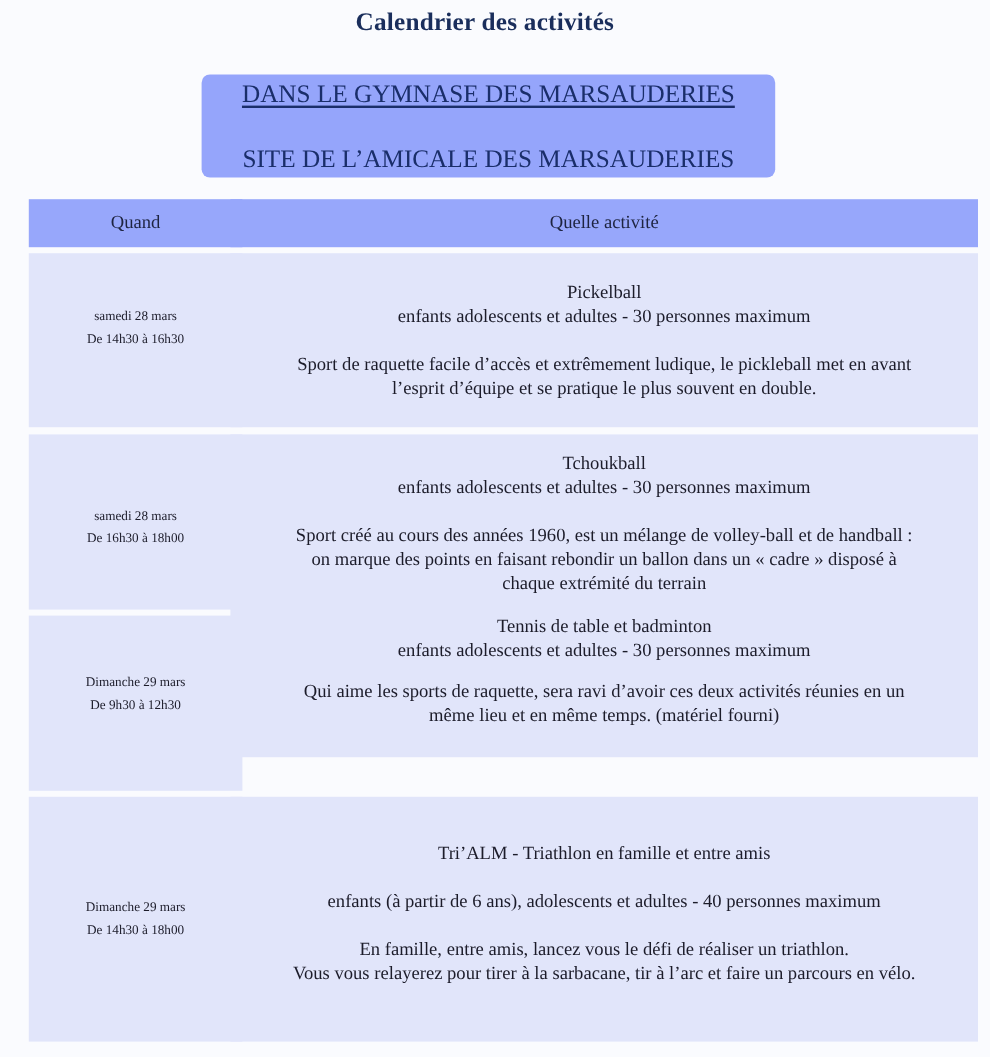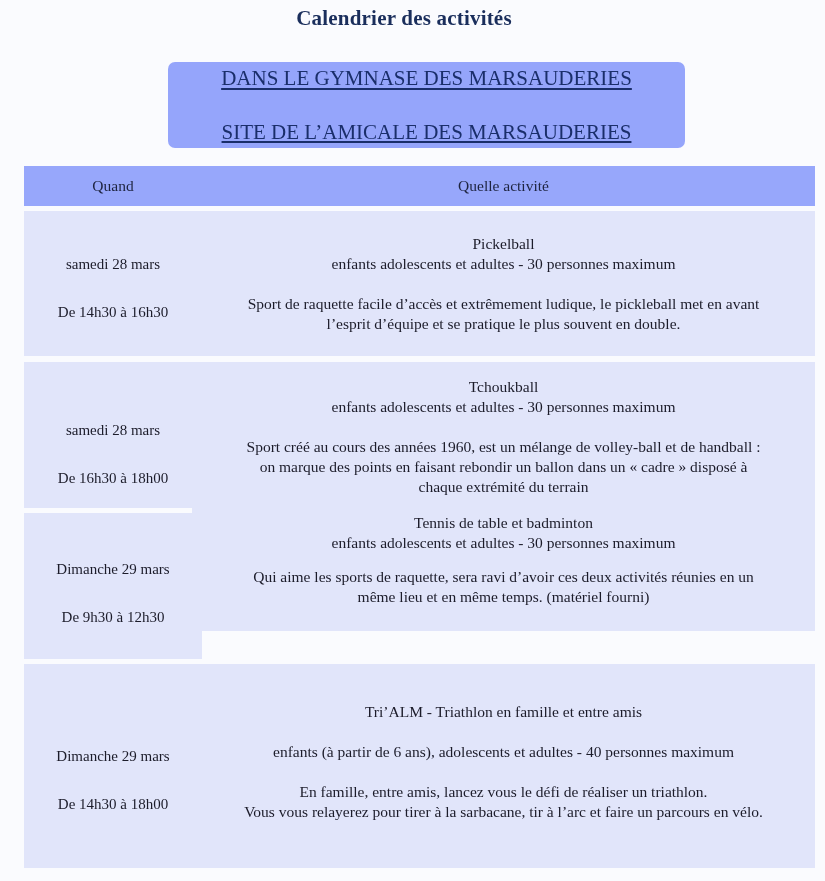--- a/index.html
+++ b/index.html
@@ -12,45 +12,44 @@
     overflow: hidden;
   }
   .title {
     position: absolute; left: 0; top: 6px; width: 808px;
     text-align: center;
     font-size: 21px; font-weight: bold;
     color: #1a2e5c;
     letter-spacing: 0.2px;
   }
   .location-box {
-    position: absolute; left: 168px; top: 62px; width: 517px; height: 86px;
+    position: absolute; left: 168px; top: 62px; width: 478px; height: 86px;
     background: #95a5fb;
     border-radius: 7px;
   }
   .loc-line {
     position: absolute; left: 0; width: 100%;
     text-align: center;
     font-size: 21px;
     color: #1a2e6a;
-    text-decoration: underline;
   }
   .loc-line.l1 { top: 4px; text-decoration: underline; text-underline-offset: 3px; }
   .loc-line.l2 { top: 58px; }
 
   .cell {
     position: absolute;
     display: flex; flex-direction: column; align-items: center; justify-content: center;
     text-align: center;
     box-sizing: border-box;
   }
   .hdr { background: #97a7fb; color: #1e2440; font-size: 15.5px; top: 166px; height: 40px; }
   .body-cell { background: #e1e5fa; font-size: 15.5px; line-height: 20px; }
   .col-when { left: 24px; width: 178px; }
   .col-what { left: 192px; width: 623px; padding: 0 10px; }
-  .when-text { font-size: 15px; line-height: 19px; margin-top: 29px; }
+  .when-text { font-size: 11px; line-height: 19px; }
   .act-name, .act-aud, .act-desc { display: block; text-align: right; }
   .gap { display: block; height: 20px; }
 </style>
 </head>
 <body>
 
 <div class="title">Calendrier des activités</div>
 
 <div class="location-box">
   <div class="loc-line l1">DANS LE GYMNASE DES MARSAUDERIES</div>

